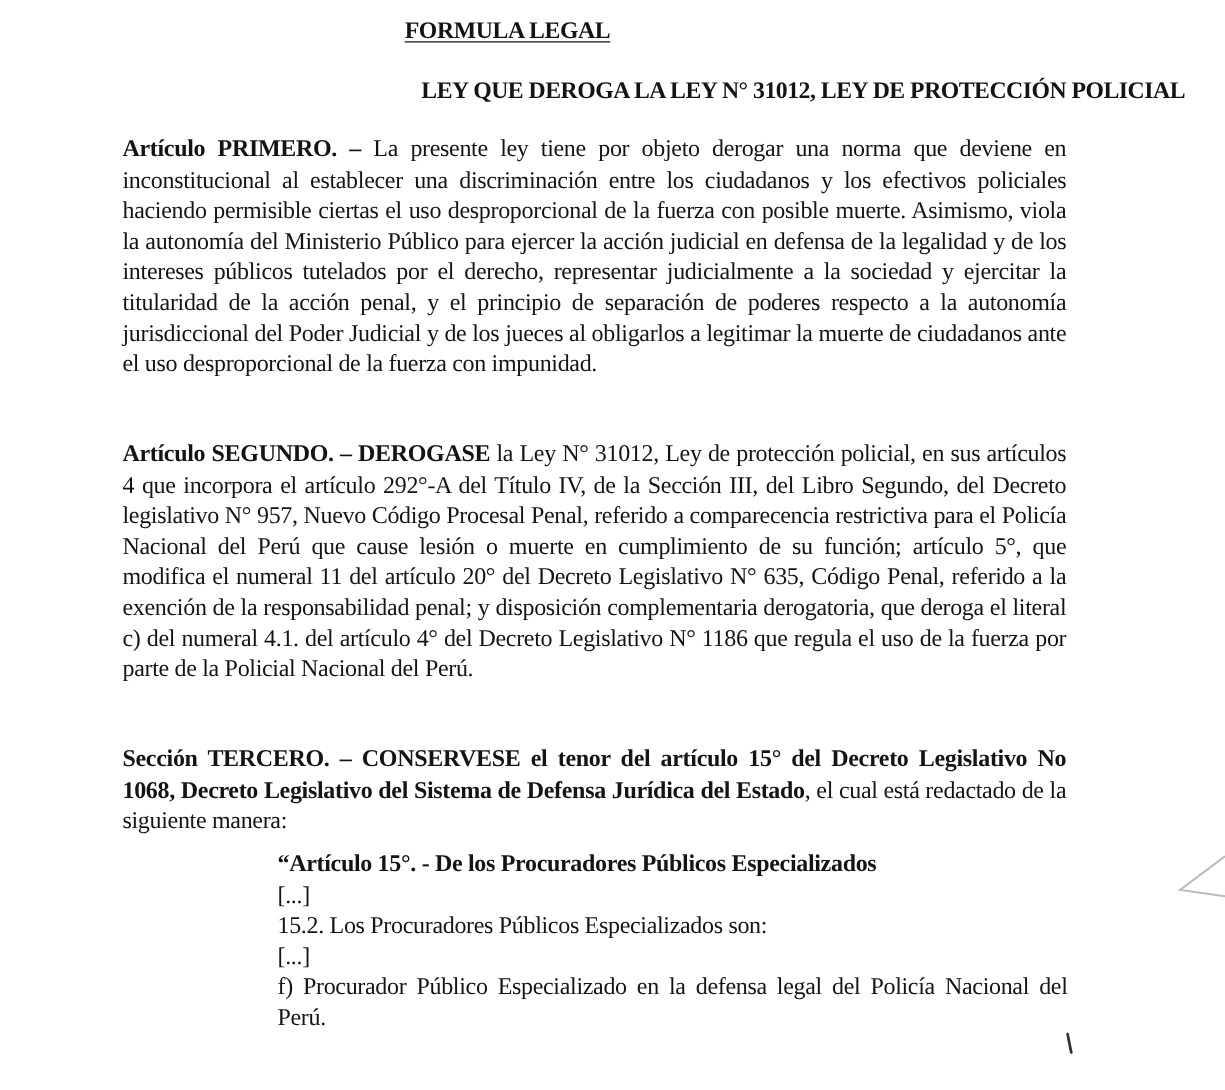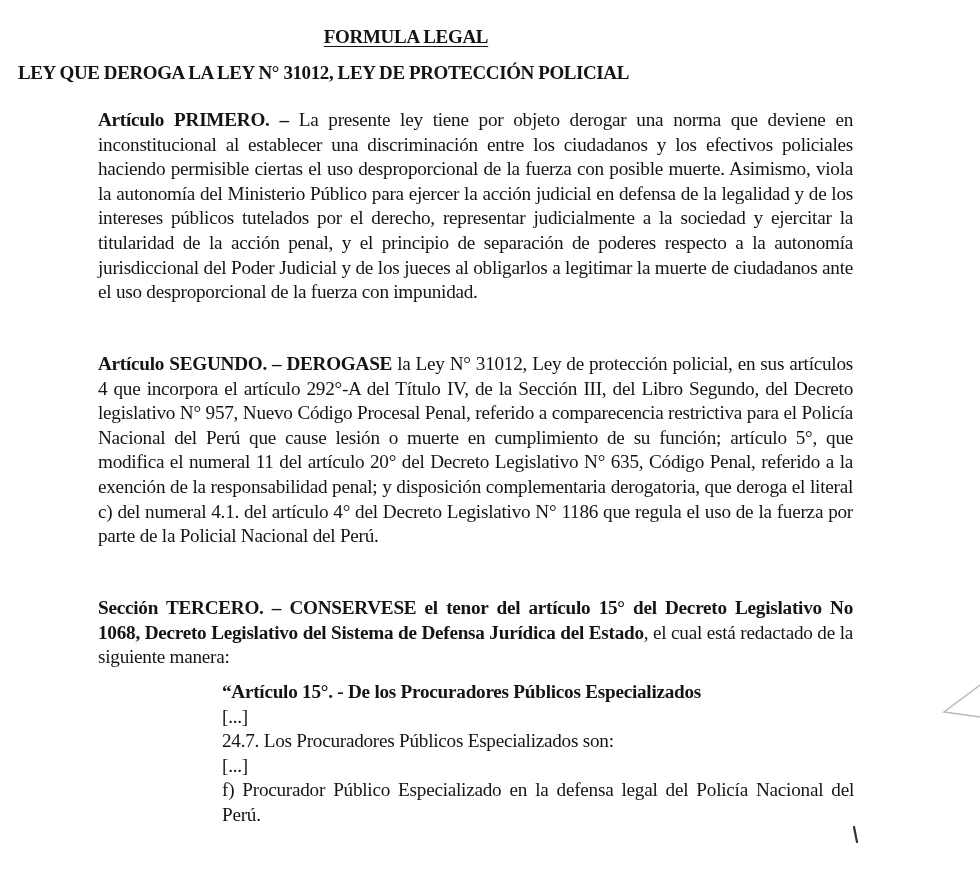--- a/index.html
+++ b/index.html
@@ -5,25 +5,25 @@
   html, body { margin: 0; padding: 0; }
   body {
     width: 980px; height: 872px; overflow: hidden;
     background: #ffffff; color: #141414;
     font-family: "Liberation Serif", "DejaVu Serif", serif;
     position: relative;
   }
   .page { position: absolute; left: 0; top: 0; width: 980px; height: 872px; }
   .title {
     position: absolute; top: 14px; left: 0; width: 812px; text-align: center;
-    font-weight: bold; font-size: 19px; letter-spacing: -0.3px; margin-top: 12px;
+    font-weight: bold; font-size: 19px; letter-spacing: -0.3px;
   }
   .title span { text-decoration: underline; text-underline-offset: 3px; }
   .subtitle {
-    position: absolute; top: 62px; left: 0; width: 930px; text-align: left;
+    position: absolute; top: 62px; left: 0; width: 930px; text-align: right;
     font-weight: bold; font-size: 19px; letter-spacing: -0.4px; padding-left: 18px;
   }
   .article {
     position: absolute; left: 98px; width: 755px;
     font-size: 19.2px; line-height: 24.6px; text-align: justify;
     letter-spacing: -0.25px;
   }
   .a1 { top: 108px; }
   .a2 { top: 352px; }
   .a3 { top: 596px; }
@@ -52,21 +52,21 @@
 
   <p class="article a1" style="margin:0"><span class="b">Artículo PRIMERO. –</span><span> La presente ley tiene por objeto derogar una norma que deviene en inconstitucional al establecer una discriminación entre los ciudadanos y los efectivos policiales haciendo permisible ciertas el uso desproporcional de la fuerza con posible muerte. Asimismo, viola la autonomía del Ministerio Público para ejercer la acción judicial en defensa de la legalidad y de los intereses públicos tutelados por el derecho, representar judicialmente a la sociedad y ejercitar la titularidad de la acción penal, y el principio de separación de poderes respecto a la autonomía jurisdiccional del Poder Judicial y de los jueces al obligarlos a legitimar la muerte de ciudadanos ante el uso desproporcional de la fuerza con impunidad.</span></p>
 
   <p class="article a2" style="margin:0"><span class="b">Artículo SEGUNDO. –</span><span class="b"> DEROGASE</span><span> la Ley N° 31012, Ley de protección policial, en sus artículos 4 que incorpora el artículo 292°-A del Título IV, de la Sección III, del Libro Segundo, del Decreto legislativo N° 957, Nuevo Código Procesal Penal, referido a comparecencia restrictiva para el Policía Nacional del Perú que cause lesión o muerte en cumplimiento de su función; artículo 5°, que modifica el numeral 11 del artículo 20° del Decreto Legislativo N° 635, Código Penal, referido a la exención de la responsabilidad penal; y disposición complementaria derogatoria, que deroga el literal c) del numeral 4.1. del artículo 4° del Decreto Legislativo N° 1186 que regula el uso de la fuerza por parte de la Policial Nacional del Perú.</span></p>
 
   <p class="article a3" style="margin:0"><span class="b">Sección TERCERO. –</span><span class="b">  CONSERVESE el tenor del artículo 15° del Decreto Legislativo No 1068, Decreto Legislativo del Sistema de Defensa Jurídica del Estado</span><span>, el cual está redactado de la siguiente manera:</span></p>
 
   <div class="quote">
     <span class="line b">“Artículo 15°. - De los Procuradores Públicos Especializados</span>
     <span class="line">[...]</span>
-    <span class="line">24.7. Los Procuradores Públicos Especializados son:</span>
+    <span class="line">15.2. Los Procuradores Públicos Especializados son:</span>
     <span class="line">[...]</span>
     <span class="line just">f) Procurador Público Especializado en la defensa legal del Policía Nacional del Perú.</span>
   </div>
 
   <svg class="mark" viewBox="0 0 40 40">
     <path d="M40 5 L4 32 L40 37" fill="none" stroke="#b9b9b9" stroke-width="1.5"></path>
   </svg>
   <svg class="tick" viewBox="0 0 6 18">
     <path d="M1 1 L4 16" stroke="#333" stroke-width="2.2" stroke-linecap="round"></path>
   </svg>

